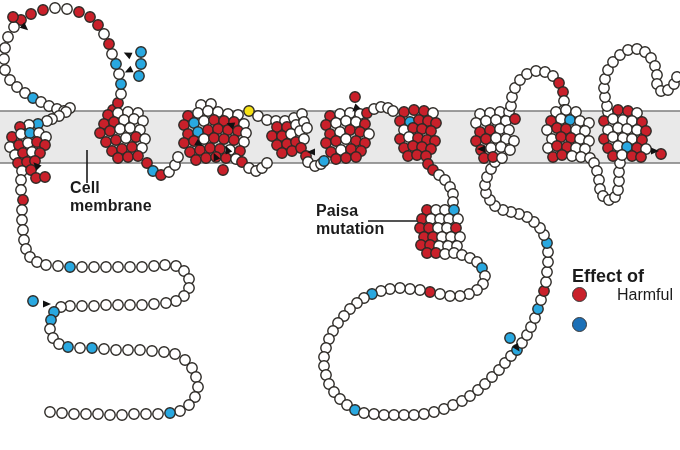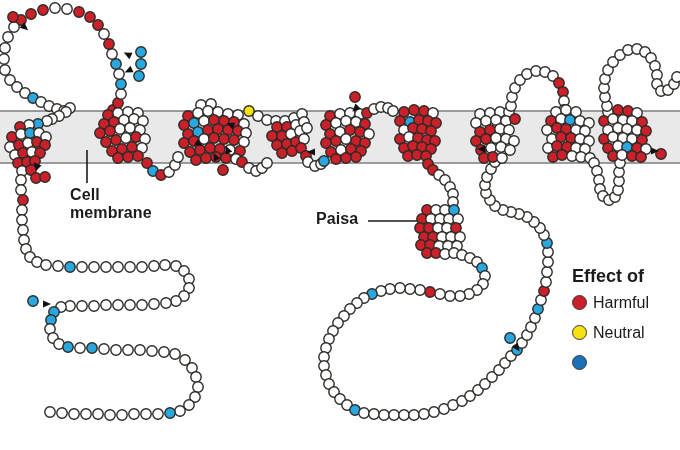--- a/index.html
+++ b/index.html
@@ -2,25 +2,25 @@
 <html><head>
 <meta charset="utf-8">
 <style>
   html,body{margin:0;padding:0;background:#ffffff;}
   #stage{position:relative;width:680px;height:450px;overflow:hidden;background:#fff;
          font-family:"Liberation Sans", sans-serif;}
   #diagram-svg{position:absolute;left:0;top:0;}
   .anno{position:absolute;color:#1b1b1b;font-size:16px;line-height:18px;font-weight:bold;letter-spacing:.1px;}
   .anno div{white-space:nowrap;}
   #legend{position:absolute;left:572px;top:266px;color:#1b1b1b;}
-  #legend .head{font-size:18px;line-height:20px;font-weight:bold;margin-bottom:8px;}
+  #legend .head{font-size:18px;line-height:20px;font-weight:bold;}
   .leg-row{display:flex;align-items:flex-start;margin-bottom:12px;}
   .leg-dot{width:15px;height:15px;border-radius:50%;border:1.5px solid #3a3a3a;
            flex:0 0 auto;margin-right:6px;margin-top:1px;box-sizing:border-box;}
-  .leg-txt{font-size:16px;line-height:18px;}
+  .leg-txt{font-size:16px;line-height:18px;margin-left:24px;}
 </style>
 </head>
 <body>
 
 <div id="stage">
 
   <svg id="diagram-svg" width="680" height="450" viewBox="0 0 680 450">
       <rect x="0" y="111" width="680" height="52" fill="#e9e9e9"></rect>
       <line x1="0" y1="111" x2="680" y2="111" stroke="#7d7d7d" stroke-width="1.4"></line>
       <line x1="0" y1="163" x2="680" y2="163" stroke="#7d7d7d" stroke-width="1.4"></line>
@@ -570,39 +570,36 @@
       <polygon points="0,-3.6 8,0 0,3.6" fill="#111111" transform="translate(196,142) rotate(30)"></polygon>
       <polygon points="0,-3.6 8,0 0,3.6" fill="#111111" transform="translate(234,126) rotate(200)"></polygon>
       <polygon points="0,-3.6 8,0 0,3.6" fill="#111111" transform="translate(315,152) rotate(180)"></polygon>
       <polygon points="0,-3.6 8,0 0,3.6" fill="#111111" transform="translate(358,106) rotate(135)"></polygon>
       <polygon points="0,-3.6 8,0 0,3.6" fill="#111111" transform="translate(485,149) rotate(180)"></polygon>
       <polygon points="0,-3.6 8,0 0,3.6" fill="#111111" transform="translate(651,151) rotate(0)"></polygon>
       <polygon points="0,-3.6 8,0 0,3.6" fill="#111111" transform="translate(43,304) rotate(0)"></polygon>
       <polygon points="0,-3.6 8,0 0,3.6" fill="#111111" transform="translate(515,345) rotate(55)"></polygon>
     </svg>
 
-  <div class="anno" id="lbl-cell" style="left: 70px; top: 186px;">
+  <div class="anno" id="lbl-cell" style="left: 70px; top: 179px;">
     <div>Cell</div>
     <div>membrane</div>
   </div>
 
-  <div class="anno" id="lbl-paisa" style="left: 316px; top: 210px;">
+  <div class="anno" id="lbl-paisa" style="left: 316px; top: 202px;">
     <div>Paisa</div>
+    <div>mutation</div>
   </div>
 
   <div id="legend">
     <div class="head">
       <div>Effect of</div>
     </div>
     <div class="leg-row">
       <span class="leg-dot" style="background: rgb(201, 32, 42);"></span>
       <span class="leg-txt">Harmful</span>
     </div>
     <div class="leg-row">
-      <span class="leg-dot" style="background: rgb(246, 226, 20);"></span>
-      <span class="leg-txt">Neutral</span>
-    </div>
-    <div class="leg-row">
       <span class="leg-dot" style="background: rgb(28, 112, 183);"></span>
     </div>
   </div>
 
 </div>
 
 </body></html>

